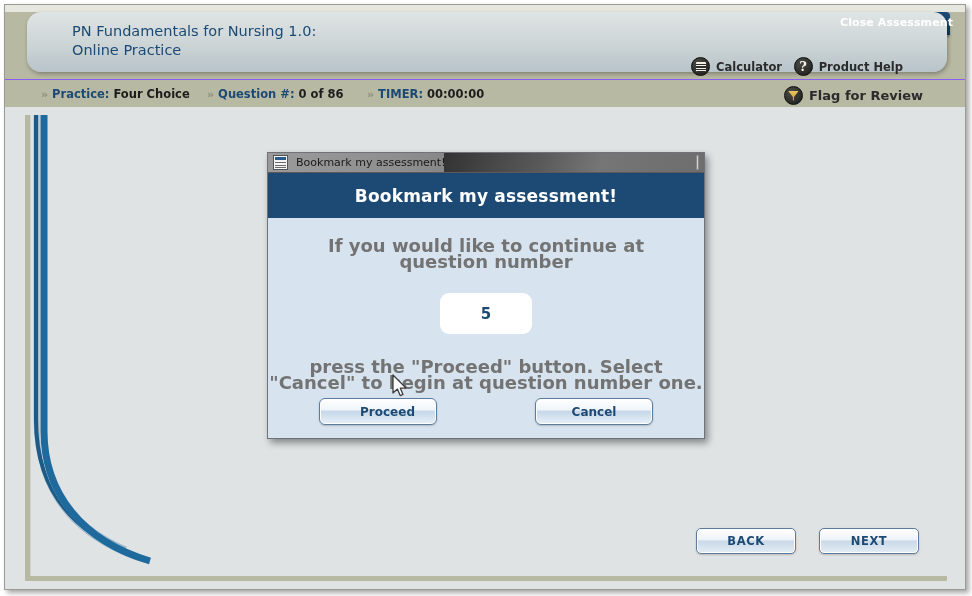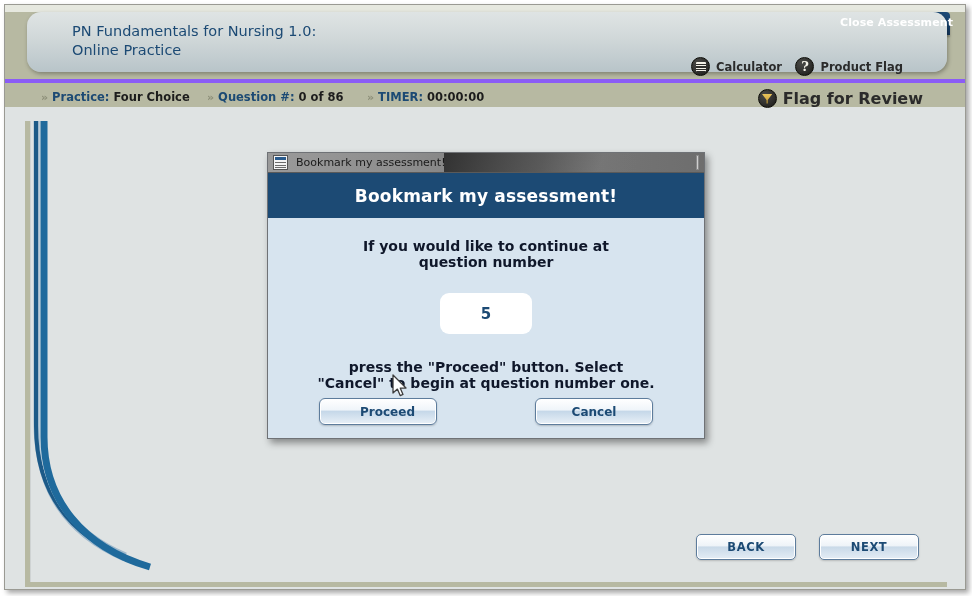--- a/index.html
+++ b/index.html
@@ -115,51 +115,51 @@
     font-family: "DejaVu Serif", serif;
     line-height: 13px;
   }
 
   
   #statusbar {
     position: absolute;
     left: 0; top: 74px;
     width: 962px; height: 28px;
     background: #b7b9a2;
-    border-top: 4px solid #8b5cf6;
+    border-top: 1px solid #8b5cf6;
   }
   .status-item {
     position: absolute; top: 7px;
     font-size: 11.5px; font-weight: bold; color: #1c1c1c;
     white-space: nowrap;
   }
   .status-item .chev { color: #8c8e78; margin-right: 4px; font-size: 11px; }
   .status-item .lbl { color: #1c4a74; }
   .status-item .val { color: #1c1c1c; }
   #st-practice { left: 36px; }
   #st-question { left: 202px; }
   #st-timer    { left: 362px; }
 
   #flag-review {
     position: absolute;
     right: 44px; top: 6px;
     display: flex; align-items: center; gap: 6px;
-    font-size: 16px; font-weight: bold; color: #2b2b2b;
+    font-size: 13px; font-weight: bold; color: #2b2b2b;
     cursor: pointer;
   }
   .flag-glyph {
     width: 11px; height: 10px;
     background: linear-gradient(to bottom, #e8c45c 0%, #c79a2e 100%);
     clip-path: polygon(0 0, 100% 0, 55% 65%, 55% 100%, 45% 100%, 45% 65%);
   }
 
   
   #content {
     position: absolute;
-    left: 20px; top: 116px;
+    left: 20px; top: 110px;
     width: 922px; height: 466px;
     background: #dfe3e3;
     border-left: 5px solid #b7b9a2;
     border-bottom: 5px solid #b7b9a2;
     box-shadow: inset 1px 0 0 #cfd3d3;
     overflow: hidden;
   }
   
   #swoosh {
     position: absolute;
@@ -248,21 +248,21 @@
   }
 
   #dlg-body {
     position: relative;
     height: calc(287px - 20px - 45px);
     background: #d7e4ef;
     padding-top: 20px;
   }
   .dlg-para {
     text-align: center;
-    font-size: 14px; font-weight: bold; color: #0f172a;
+    font-size: 18px; font-weight: bold; color: #737373;
     line-height: 16px;
     white-space: pre-line;
   }
   #dlg-qnum-box {
     margin: 23px auto 0 auto;
     width: 92px; height: 41px;
     background: #ffffff;
     border-radius: 9px;
     display: flex; align-items: center; justify-content: center;
     cursor: text;
@@ -315,21 +315,21 @@
         <span class="circ-icon">
           <span class="calc-glyph"></span>
         </span>
         <span>Calculator</span>
       </div>
 
       <div class="hdr-tool" id="tool-help">
         <span class="circ-icon">
           <span class="help-glyph">?</span>
         </span>
-        <span>Product Flag</span>
+        <span>Product Help</span>
       </div>
     </div>
   </div>
 
   <div id="statusbar">
 
     <div class="status-item" id="st-practice">
       <span class="chev">»</span><span class="lbl">Practice:</span>
       <span class="val">Four Choice</span>
     </div>

